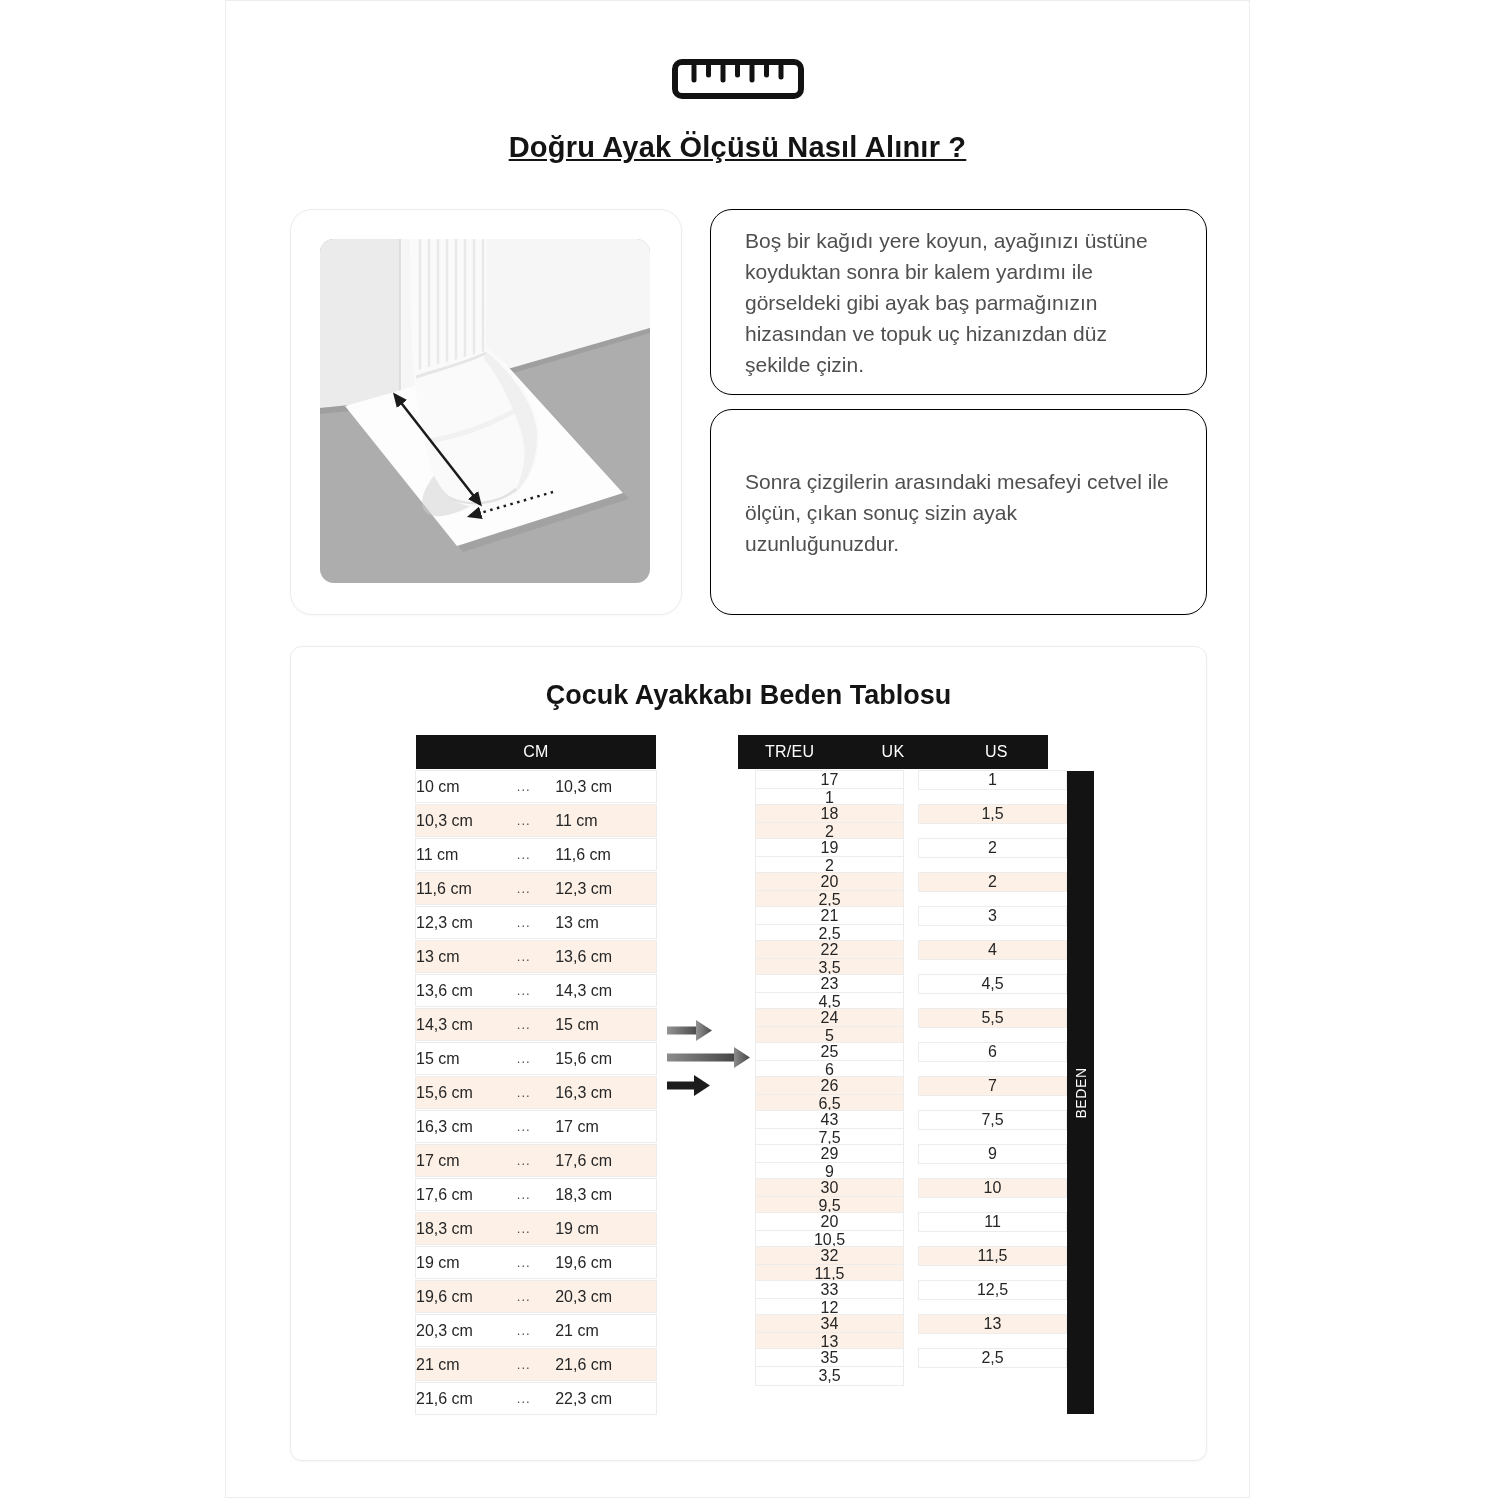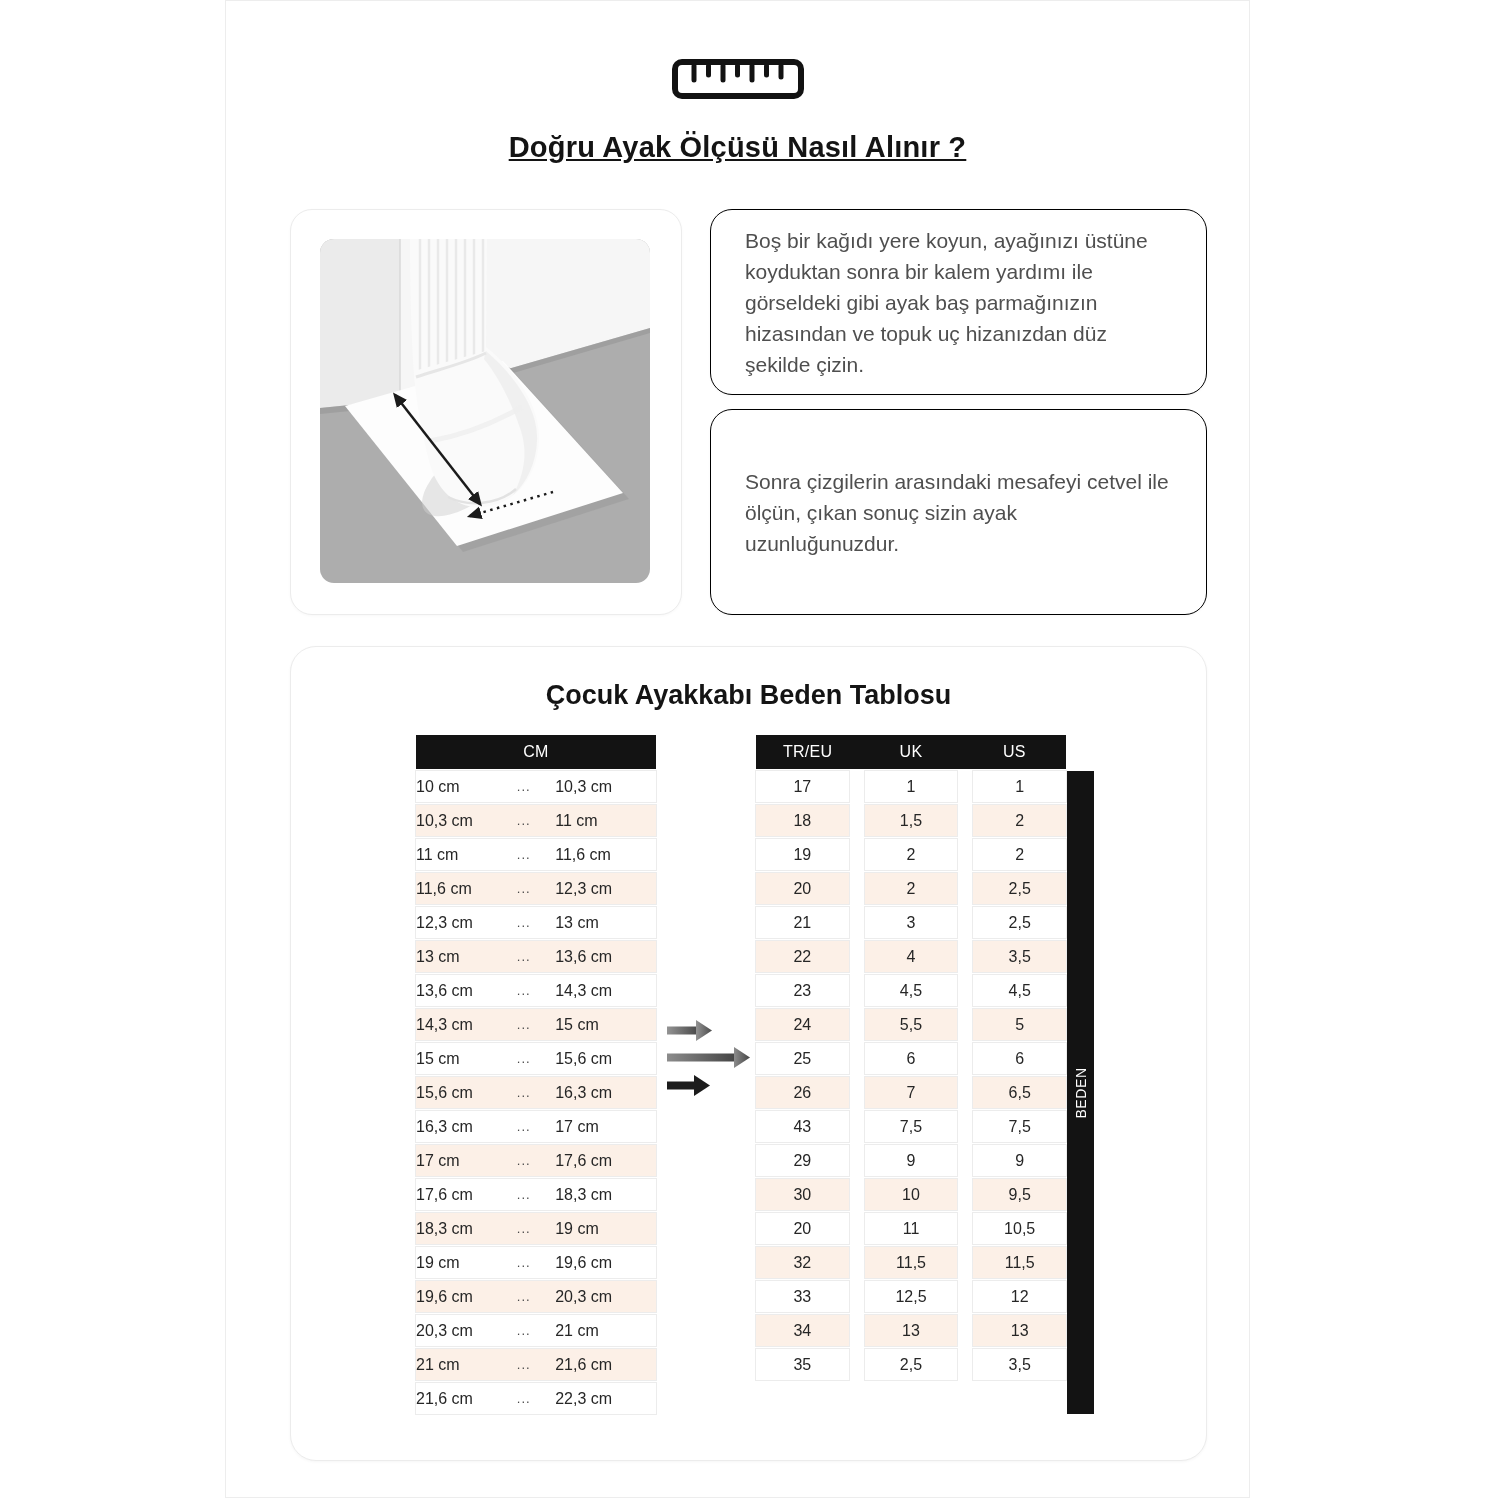--- a/index.html
+++ b/index.html
@@ -17,37 +17,37 @@
     border:1px solid #ececec;border-radius:22px;box-shadow:0 1px 3px rgba(0,0,0,.03);}
   .photo{position:absolute;left:29px;top:29px;width:330px;height:344px;border-radius:14px;overflow:hidden;}
 
   .text-card{position:absolute;left:484px;width:495px;background:#fff;border:1px solid #000000;
     border-radius:22px;display:flex;align-items:center;box-shadow:0 1px 3px rgba(0,0,0,.03);}
   .text-card-1{top:208px;height:184px;}
   .text-card-2{top:408px;height:204px;}
   .text-card p{margin:0;padding:0 34px;font-size:21px;line-height:31px;color:#4f4f4f;}
 
   .big-card{position:absolute;left:64px;top:645px;width:915px;height:813px;background:#fff;
-    border:1px solid #ececec;border-radius:26px;box-shadow:0 1px 3px rgba(0,0,0,.04);}
+    border:1px solid #ececec;border-radius:12px;box-shadow:0 1px 3px rgba(0,0,0,.04);}
   .big-title{position:absolute;top:33px;left:0;width:100%;text-align:center;margin:0;
     font-size:27px;font-weight:700;color:#141414;}
 
   .cm-header{position:absolute;left:125px;top:88px;width:240px;height:34px;background:#131313;color:#fff;
     display:flex;align-items:center;justify-content:center;font-size:16px;font-weight:500;letter-spacing:.4px;}
   .cm-body{position:absolute;left:125px;top:124px;width:240px;}
   .cm-row{height:31px;margin-bottom:3px;display:grid;grid-template-columns:42% 16% 42%;align-items:center;
     background:#fff;box-shadow:0 0 0 1px #ececec;font-size:16px;color:#262626;text-align:left;}
   .cm-row.alt{background:#fcf0e7;}
   .cm-row .sep{font-size:13px;color:#4a4a4a;letter-spacing:1px;}
 
-  .size-header{position:absolute;left:465px;top:88px;width:310px;height:34px;background:#131313;color:#fff;
+  .size-header{position:absolute;left:447px;top:88px;width:310px;height:34px;background:#131313;color:#fff;
     display:grid;grid-template-columns:1fr 1fr 1fr;align-items:center;text-align:center;
     font-size:16px;font-weight:500;letter-spacing:.3px;}
   .size-body{position:absolute;left:465px;top:124px;width:310px;}
-  .size-row{height:31px;margin-bottom:3px;display:grid;grid-template-columns:1fr 1fr 1fr;column-gap:16px;}
+  .size-row{height:31px;margin-bottom:3px;display:grid;grid-template-columns:1fr 1fr;column-gap:16px;}
   .size-row span{display:flex;align-items:center;justify-content:center;background:#fff;
     box-shadow:0 0 0 1px #ececec;font-size:16px;color:#262626;}
   .size-row.alt span{background:#fcf0e7;}
 
   .beden-bar{position:absolute;left:776px;top:124px;width:27px;height:643px;background:#131313;
     display:flex;align-items:center;justify-content:center;}
   .beden-bar span{transform:rotate(-90deg);color:#fff;font-size:14px;letter-spacing:.6px;white-space:nowrap;}
 
   .arrows{position:absolute;left:376px;top:372px;}
 </style>

